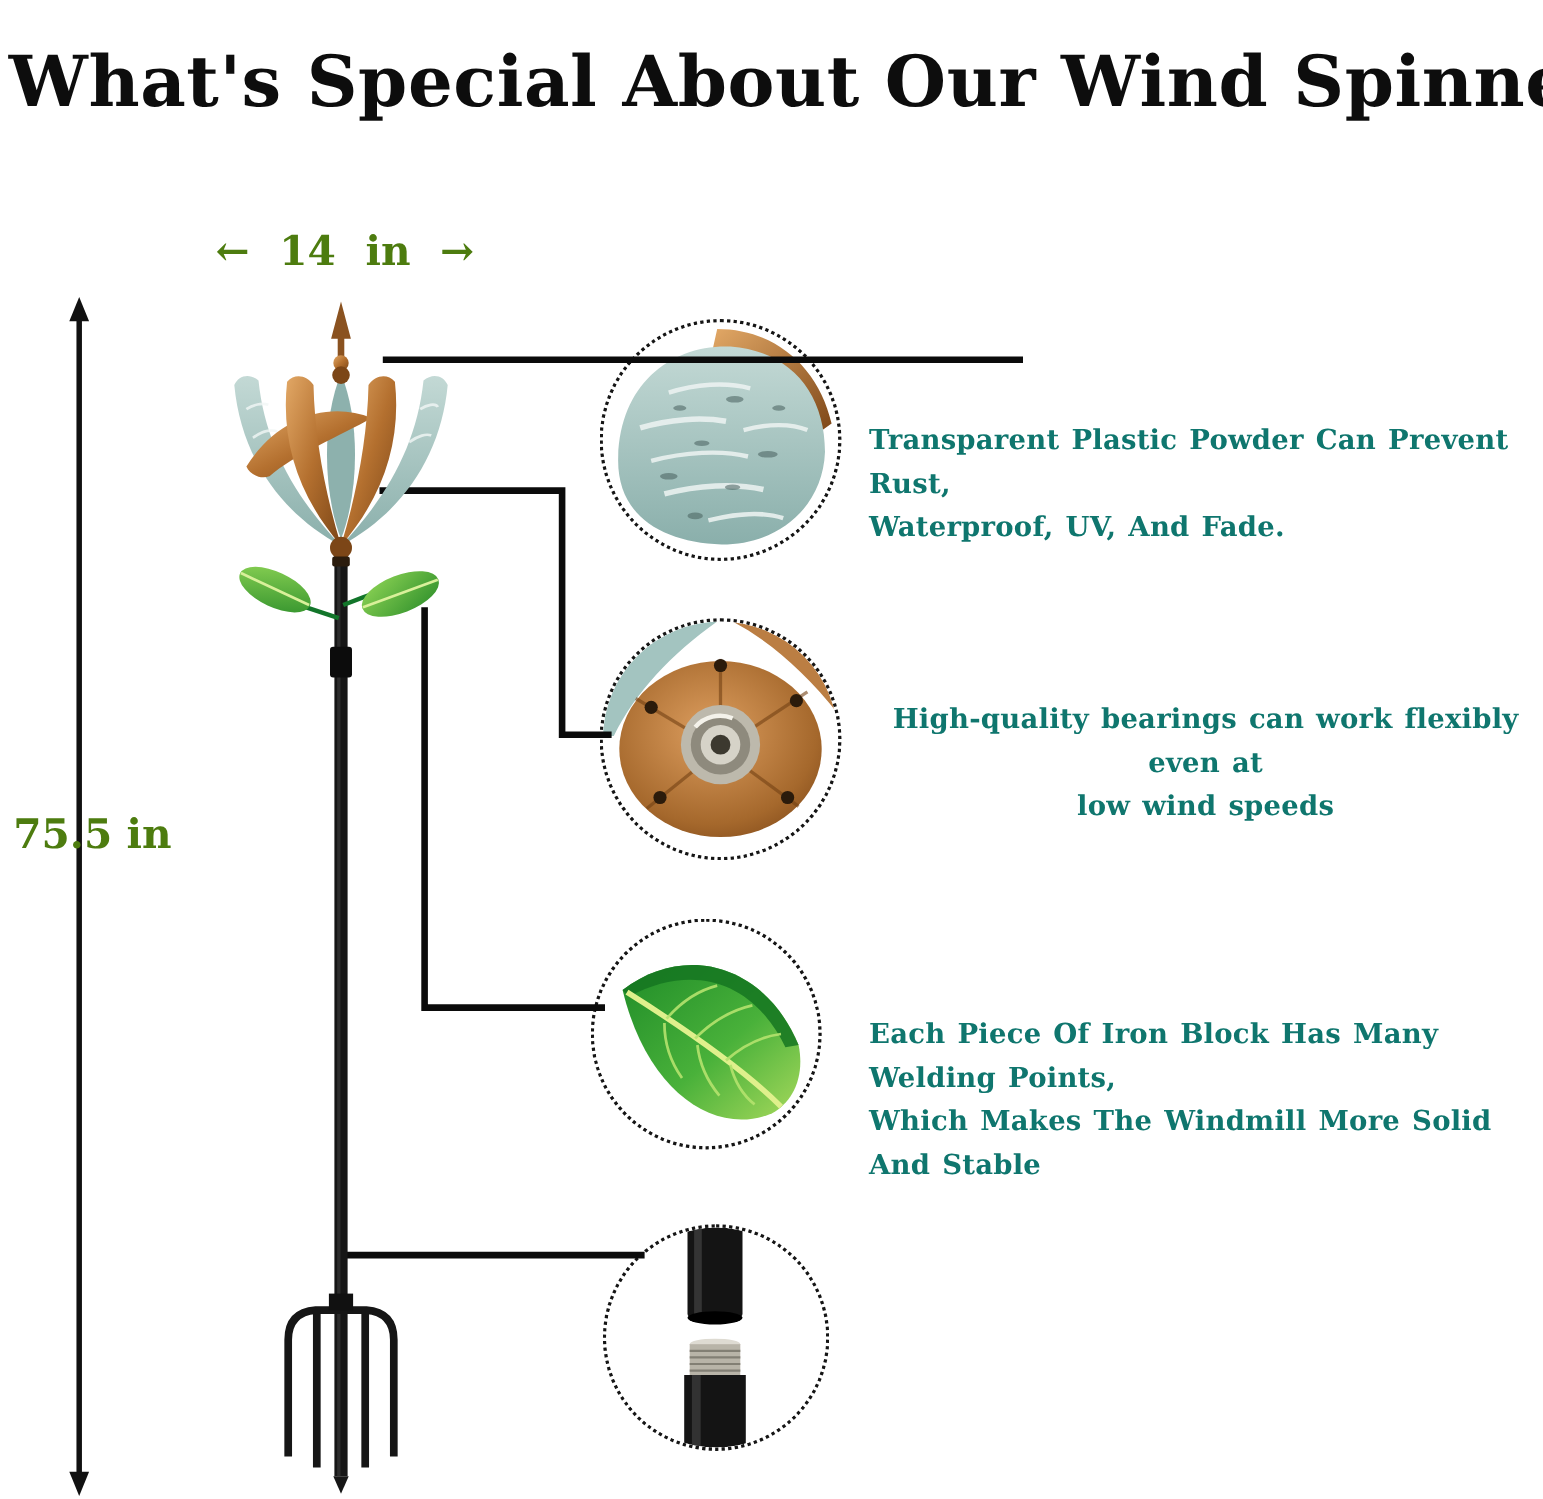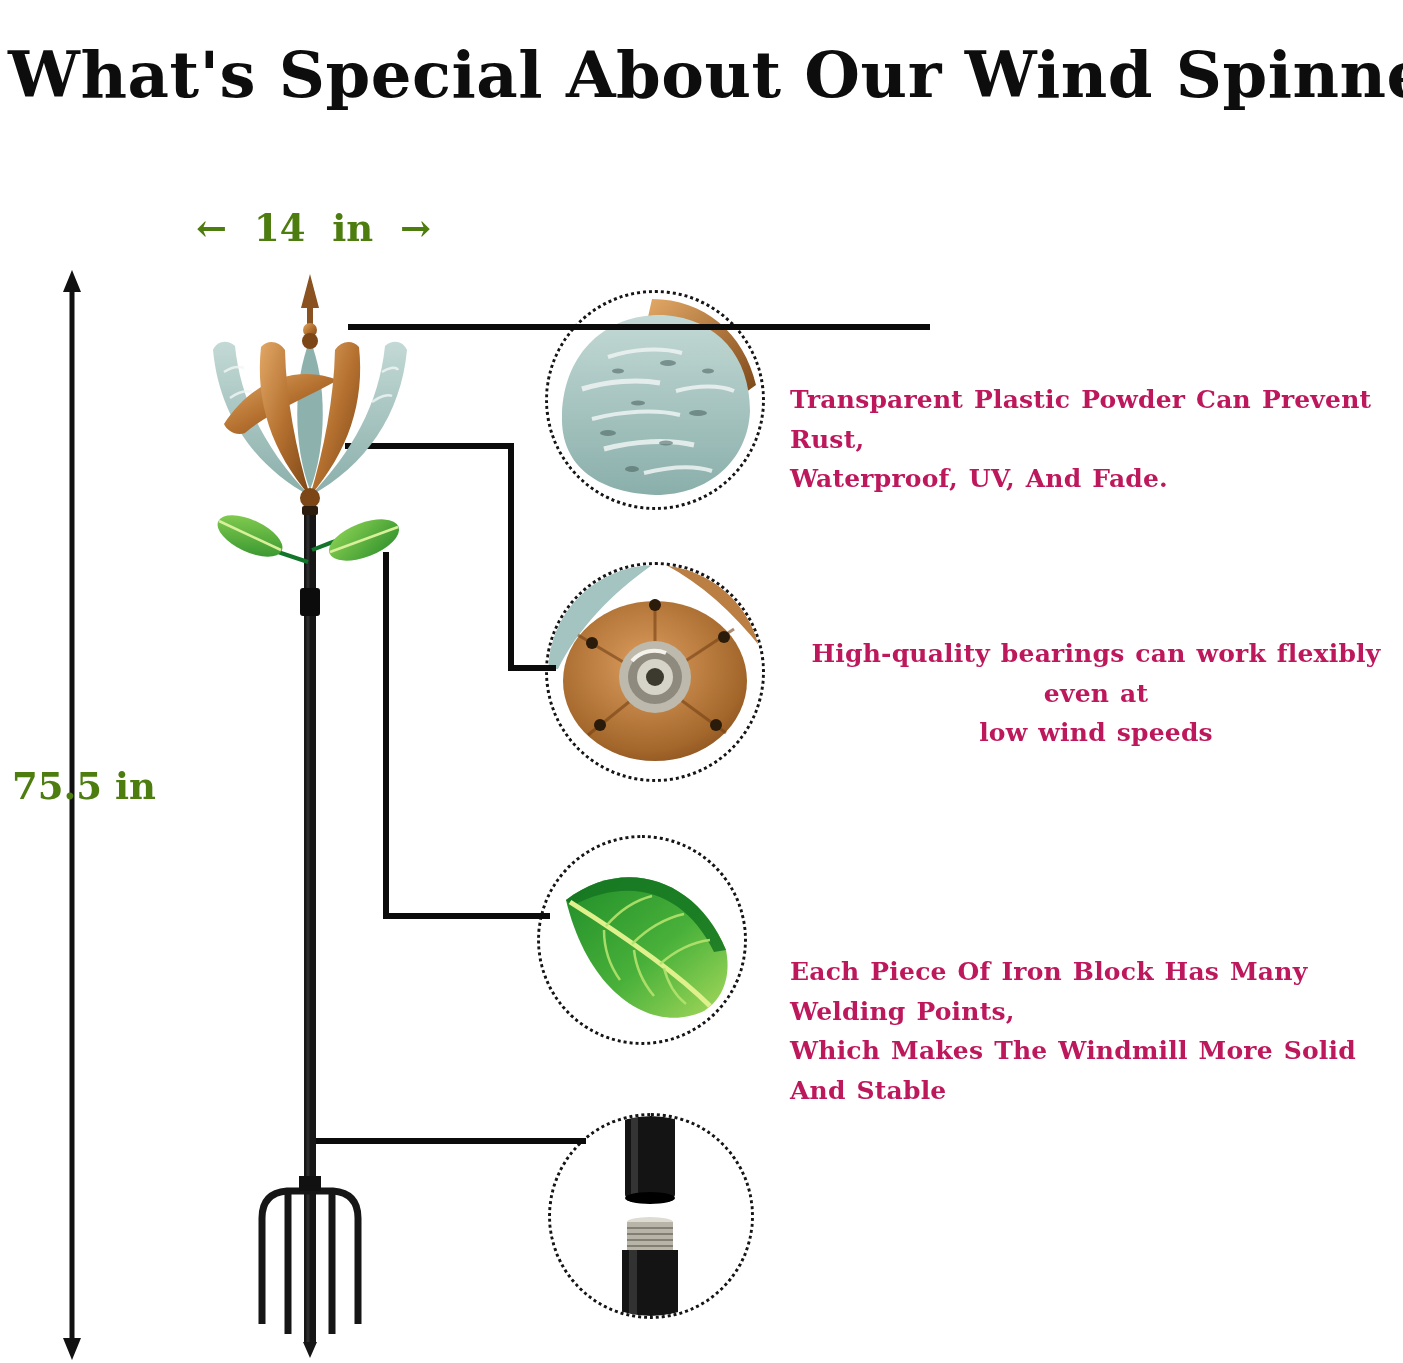--- a/index.html
+++ b/index.html
@@ -14,40 +14,40 @@
   .page-title{
     position:absolute;left:8px;top:-6px;width:1392px;
     font-size:64px;font-weight:700;letter-spacing:.5px;
     color:#0d0d0d;white-space:nowrap;z-index:6;
   }
   .dim-label{
     position:absolute;font-size:37px;font-weight:700;color:#4d7c0f;z-index:6;
     white-space:pre;
   }
   .dim-width{left:196px;top:206px;word-spacing:14px;}
-  .dim-height{left:12px;top:764px;}
+  .dim-height{left:12px;top:736px;}
   .art{position:absolute;left:0;top:0;z-index:5;pointer-events:none;}
   .callout{
     position:absolute;border:3px dotted #151515;border-radius:50%;
     background:#ffffff;z-index:2;overflow:hidden;
   }
   .callout svg{display:block;}
   .c1{left:545px;top:290px;width:214px;height:214px;}
   .c2{left:545px;top:562px;width:214px;height:214px;}
   .c3{left:537px;top:835px;width:204px;height:204px;}
   .c4{left:548px;top:1113px;width:200px;height:200px;}
   .feature-text{
     position:absolute;z-index:6;
     font-size:25px;font-weight:700;line-height:1.58;
     letter-spacing:.2px;word-spacing:2px;
-    color:#be185d;white-space:pre-line;width:612px;
+    color:#0f766e;white-space:pre-line;width:612px;
   }
   .t1{left:790px;top:380px;}
   .t2{left:790px;top:634px;text-align:center;}
-  .t3{left:790px;top:920px;margin-top:32px;}
+  .t3{left:790px;top:920px;}
   .t4{left:790px;top:1170px;}
 </style>
 </head>
 <body>
 
 <div class="canvas">
 
   <h1 class="page-title">What's Special About Our Wind Spinner</h1>
 
   <div class="dim-label dim-width">← 14 in →</div>

